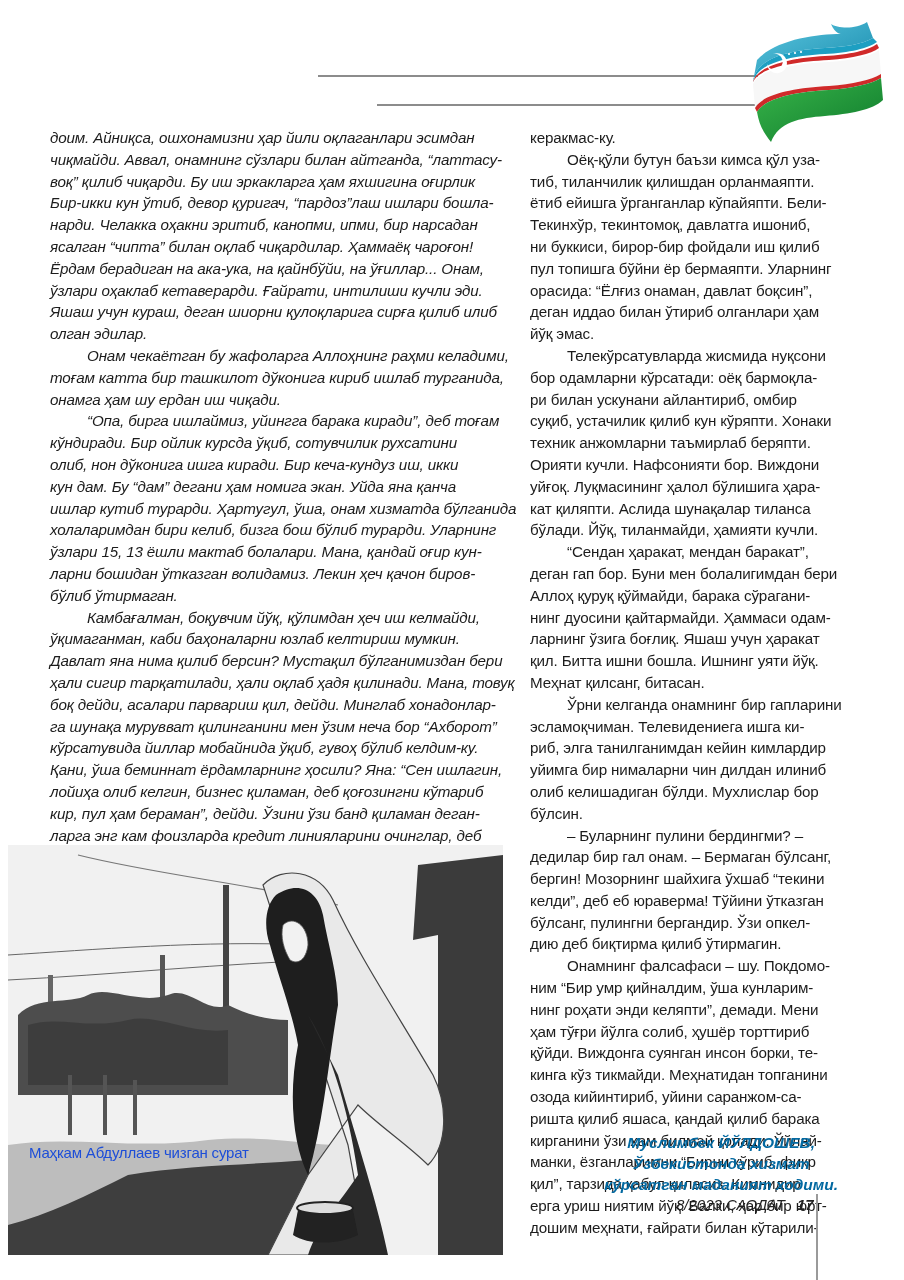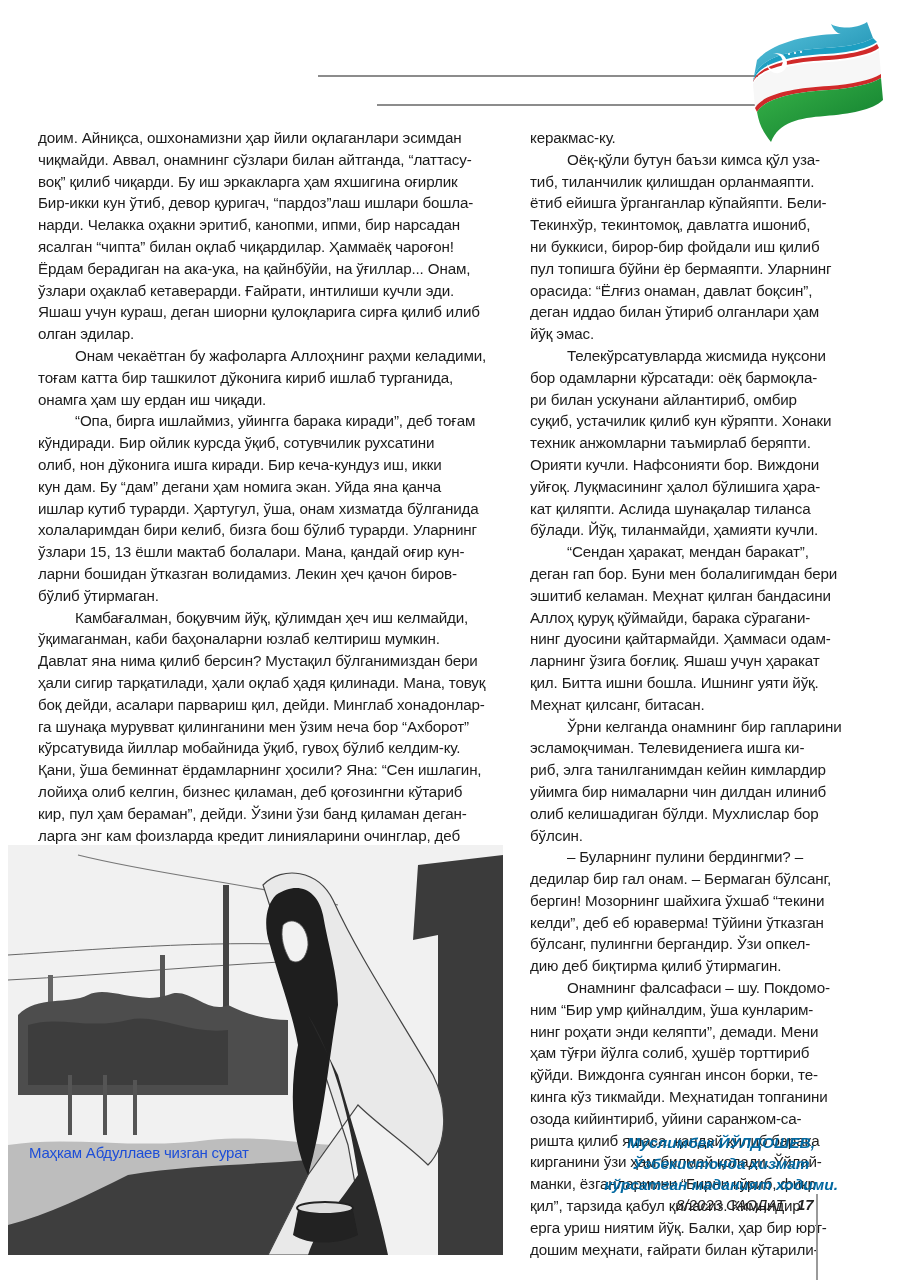--- a/index.html
+++ b/index.html
@@ -3,21 +3,21 @@
 <meta charset="utf-8">
 <style>
   html, body { margin: 0; padding: 0; background: #ffffff; }
   body { width: 904px; height: 1280px; position: relative; overflow: hidden;
          font-family: "Liberation Sans", "DejaVu Sans", sans-serif; color: #1c1c1c; }
   .rule { position: absolute; height: 2px; background: #8c8c8c; }
   .flag { position: absolute; left: 745px; top: 20px; width: 140px; height: 125px; }
   .col { position: absolute; font-size: 15.2px; line-height: 21.8px; letter-spacing: -0.15px; }
   .col .ln { display: block; white-space: nowrap; }
   .col .ind { padding-left: 37px; }
-  #col-left { left: 38px; top: 127px; width: 455px; }
+  #col-left { left: 50px; top: 127px; width: 455px; font-style: italic; }
   #col-right { left: 530px; top: 127px; width: 315px; }
   .illustration { position: absolute; left: 8px; top: 845px; width: 495px; height: 410px; overflow: hidden; background: #f3f3f3; }
   .caption { position: absolute; left: 29px; top: 1144px; font-size: 15px; color: #1d4ed8; letter-spacing: -0.2px; }
   .sig { position: absolute; right: 66px; top: 1132px; text-align: center; font-style: italic; font-weight: bold;
          color: #0369a1; font-size: 15.5px; line-height: 21px; }
   .footer { position: absolute; left: 676px; top: 1196px; font-size: 15px; font-style: italic; color: #222; }
   .footer .pg { font-weight: bold; margin-left: 12px; }
   .vline { position: absolute; left: 816px; top: 1194px; width: 2px; height: 86px; background: #9a9a9a; }
 </style>
 </head>
@@ -120,21 +120,20 @@
     <span class="ln">бор одамларни кўрсатади: оёқ бармоқла-</span>
     <span class="ln">ри билан ускунани  айлантириб, омбир</span>
     <span class="ln">суқиб, устачилик қилиб кун кўряпти. Хонаки</span>
     <span class="ln">техник анжомларни таъмирлаб беряпти.</span>
     <span class="ln">Орияти кучли. Нафсонияти бор. Виждони</span>
     <span class="ln">уйғоқ. Луқмасининг ҳалол бўлишига  ҳара-</span>
     <span class="ln">кат  қиляпти. Аслида шунақалар тиланса</span>
     <span class="ln">бўлади. Йўқ, тиланмайди, ҳамияти кучли.</span>
     <span class="ln ind">“Сендан ҳаракат, мендан баракат”,</span>
     <span class="ln">деган гап бор. Буни мен болалигимдан бери</span>
-    <span class="ln">эшитиб келаман. Меҳнат қилган бандасини</span>
     <span class="ln">Аллоҳ қуруқ қўймайди, барака сўрагани-</span>
     <span class="ln">нинг дуосини қайтармайди. Ҳаммаси одам-</span>
     <span class="ln">ларнинг ўзига боғлиқ. Яшаш учун ҳаракат</span>
     <span class="ln">қил. Битта ишни бошла. Ишнинг уяти йўқ.</span>
     <span class="ln">Меҳнат қилсанг, битасан.</span>
     <span class="ln ind">Ўрни келганда онамнинг бир гапларини</span>
     <span class="ln">эсламоқчиман. Телевидениега ишга ки-</span>
     <span class="ln">риб, элга танилганимдан кейин кимлардир</span>
     <span class="ln">уйимга бир нималарни чин дилдан илиниб</span>
     <span class="ln">олиб келишадиган бўлди. Мухлислар бор</span>

